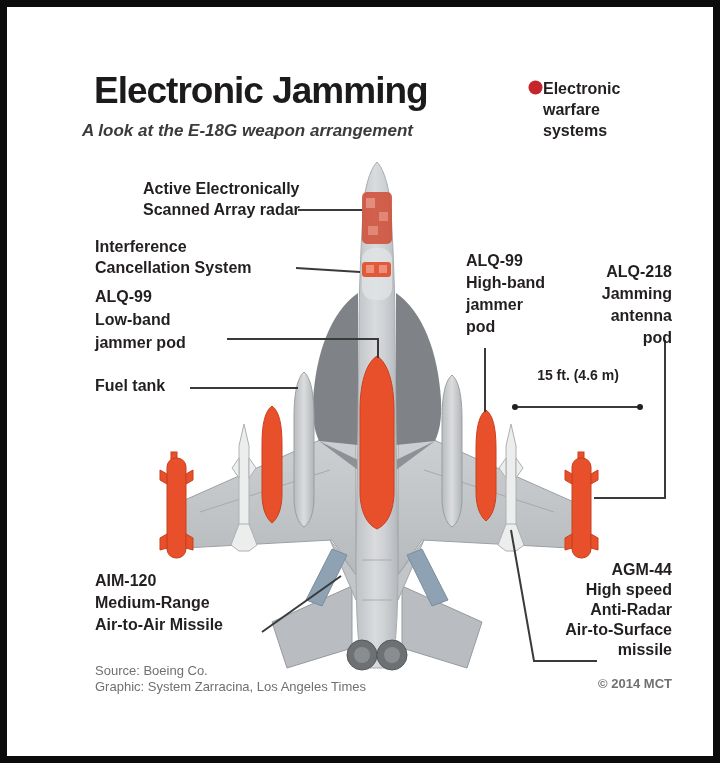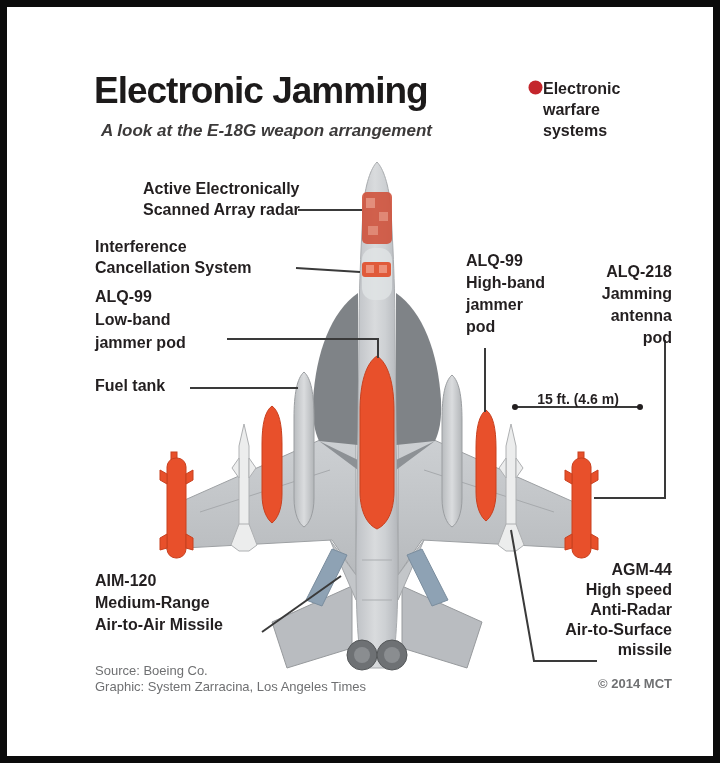--- a/index.html
+++ b/index.html
@@ -4,32 +4,32 @@
 <style>
   html,body{margin:0;padding:0;}
   body{
     width:720px;height:763px;position:relative;background:#ffffff;
     font-family:"Liberation Sans", sans-serif;color:#231f20;overflow:hidden;
   }
   .frame{position:absolute;inset:0;border:7px solid #0b0b0b;z-index:40;pointer-events:none;}
   .layer{position:absolute;inset:0;width:720px;height:763px;z-index:5;}
   .txt{position:absolute;white-space:pre-line;z-index:10;}
   .title{left:94px;top:70px;font-size:37px;font-weight:bold;letter-spacing:-1px;color:#1c1a1a;}
-  .subtitle{left:101px;top:121px;font-size:17px;font-style:italic;font-weight:bold;color:#3c3a3a;}
+  .subtitle{left:82px;top:121px;font-size:17px;font-style:italic;font-weight:bold;color:#3c3a3a;}
   .legend{position:absolute;left:528px;top:78px;display:flex;z-index:10;}
   .legend .dot{width:15px;height:15px;flex:0 0 auto;margin-top:2px;}
   .legend .ltxt{font-size:16px;font-weight:bold;line-height:21px;white-space:pre-line;}
   .callout{font-size:16px;font-weight:bold;line-height:21px;}
   .c-aesa{left:95px;top:178px;margin-left:48px;}
   .c-ics{left:95px;top:236px;}
   .c-alq99low{left:95px;top:285px;line-height:23px;}
   .c-fuel{left:95px;top:375px;}
   .c-alq99high{left:466px;top:250px;line-height:22px;}
   .c-alq218{left:560px;width:112px;top:261px;line-height:22px;text-align:right;}
-  .c-scale{left:513px;width:130px;top:391px;font-size:14px;text-align:center;line-height:16px;}
+  .c-scale{left:513px;width:130px;top:367px;font-size:14px;text-align:center;line-height:16px;}
   .c-aim120{left:95px;top:570px;line-height:22px;}
   .c-agm88{left:539px;width:133px;top:560px;line-height:20px;text-align:right;}
   .footer{left:95px;top:663px;font-size:13px;line-height:16px;color:#6f7072;font-weight:normal;}
   .copyright{left:539px;width:133px;top:676px;font-size:13px;font-weight:bold;color:#6f7072;text-align:right;}
 </style>
 </head>
 <body>
 
 <svg class="layer" viewBox="0 0 720 763" aria-hidden="true">
   <defs>

